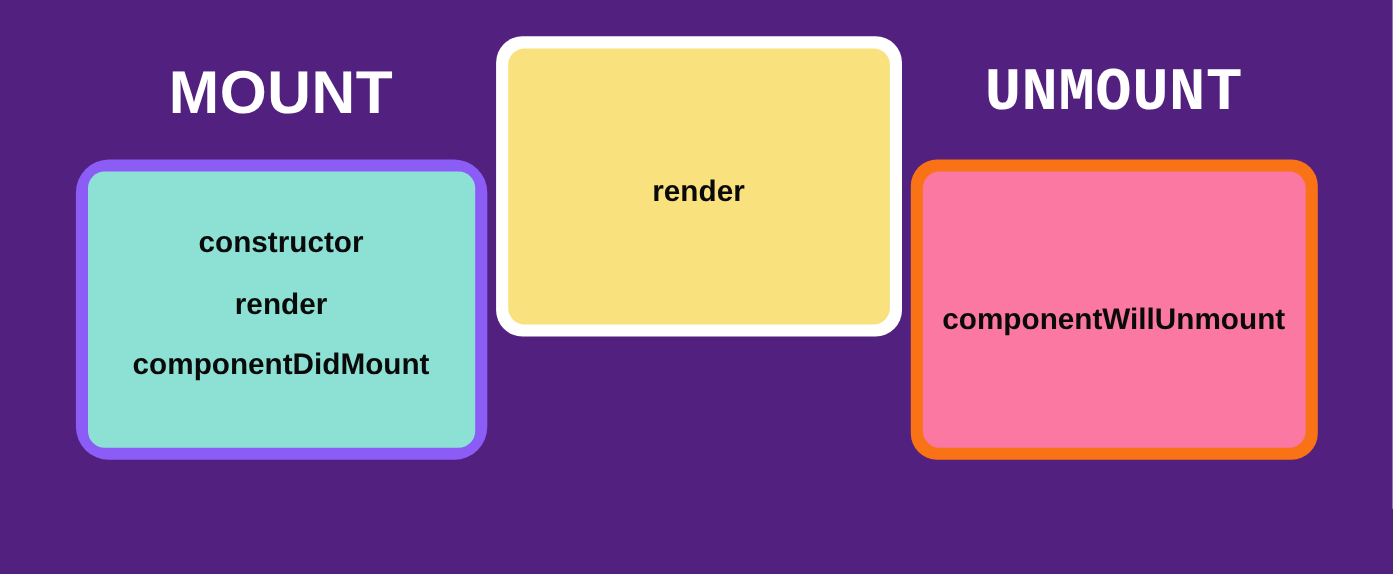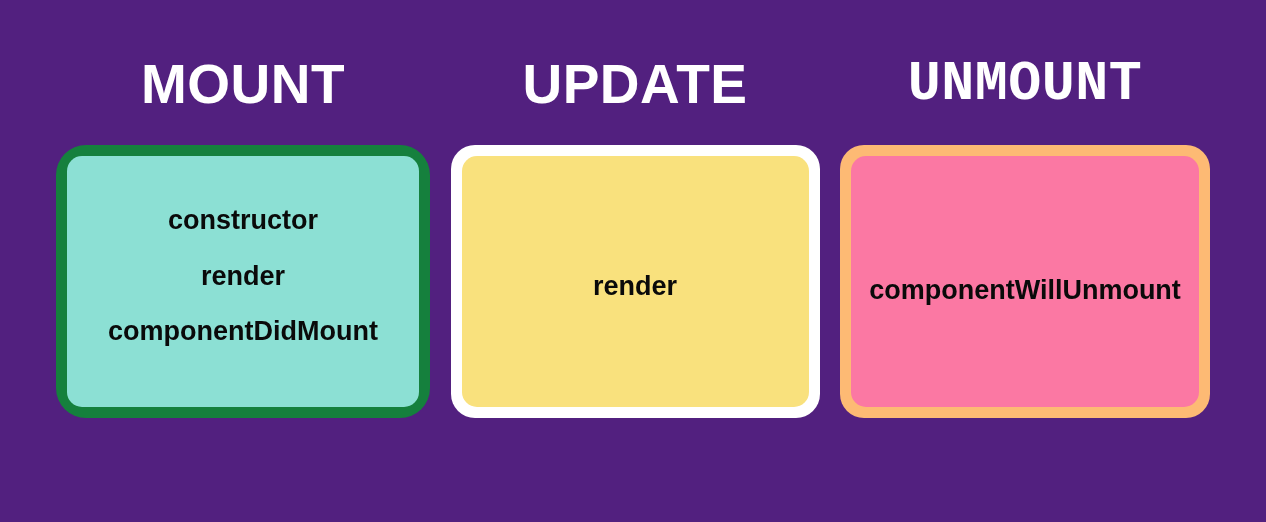--- a/index.html
+++ b/index.html
@@ -21,22 +21,22 @@
   }
   .columns {
     position: absolute;
     left: 0;
     top: 0;
     width: 1266px;
     height: 522px;
     display: flex;
     flex-direction: row;
     align-items: flex-start;
-    justify-content: space-between;
-    padding: 0 52px;
+    justify-content: center;
+    padding: 0 34px;
     box-sizing: border-box;
   }
   .column {
     display: flex;
     flex-direction: column;
     align-items: center;
   }
   .column.mount   { width: 382px; }
   .column.update  { width: 377px; }
   .column.unmount { width: 378px; }
@@ -102,41 +102,40 @@
 </style>
 </head>
 <body>
 
 <div id="slide" style="background: rgb(82, 32, 127);">
 
   <div class="columns">
 
     <div class="column mount">
       <div class="col-heading" style="color: rgb(255, 255, 255);">MOUNT</div>
-      <div class="card mount-card" style="background: #15803d; border-radius: 30px;">
+      <div class="card mount-card" style="background: #8b5cf6; border-radius: 30px;">
         <div class="card-inner" style="background: rgb(140, 224, 212);">
           <div class="card-line" style="color: rgb(10, 10, 10);">constructor</div>
           <div class="card-line" style="color: rgb(10, 10, 10);">render</div>
           <div class="card-line" style="color: rgb(10, 10, 10);">componentDidMount</div>
         </div>
       </div>
     </div>
 
     <div class="column update">
-      <div class="col-heading" style="color: rgb(255, 255, 255);">UPDATE</div>
       <div class="card update-card" style="background: rgb(255, 255, 255);">
         <div class="card-inner" style="background: rgb(249, 225, 125);">
           <div class="card-line" style="color: rgb(10, 10, 10);">render</div>
         </div>
       </div>
     </div>
 
     <div class="column unmount">
       <div class="col-heading" style="color: rgb(255, 255, 255); font-family: Liberation Mono, monospace;">UNMOUNT</div>
-      <div class="card unmount-card" style="background: #fdba74;">
+      <div class="card unmount-card" style="background: #f97316;">
         <div class="card-inner" style="background: rgb(251, 120, 163);">
           <div class="card-line" style="color: rgb(10, 10, 10);">componentWillUnmount</div>
         </div>
       </div>
     </div>
 
   </div>
 </div>
 
 </body></html>

